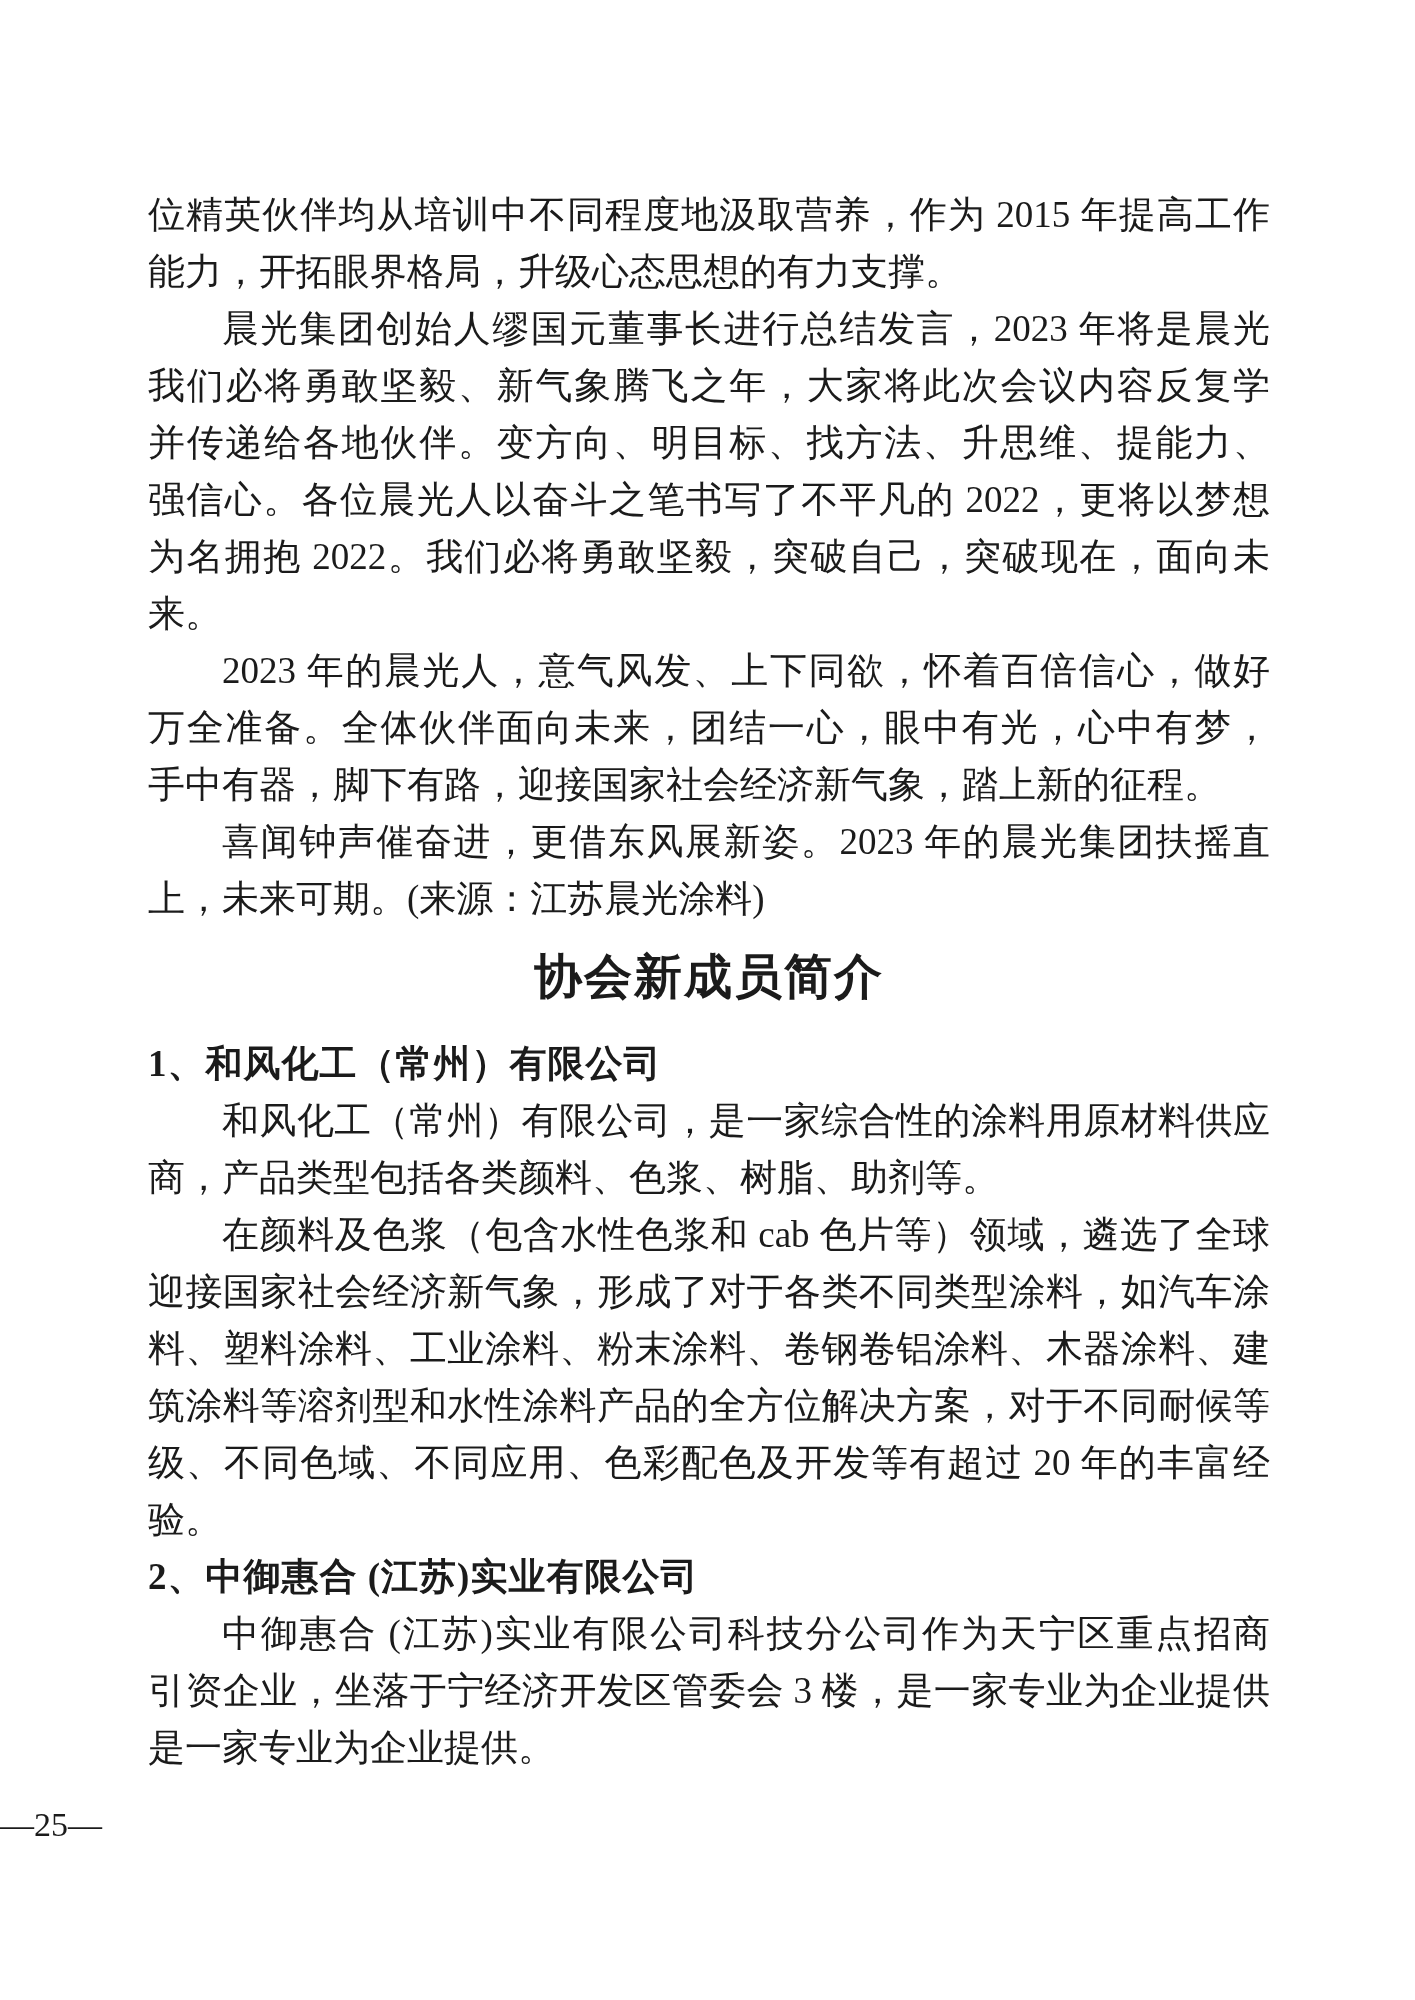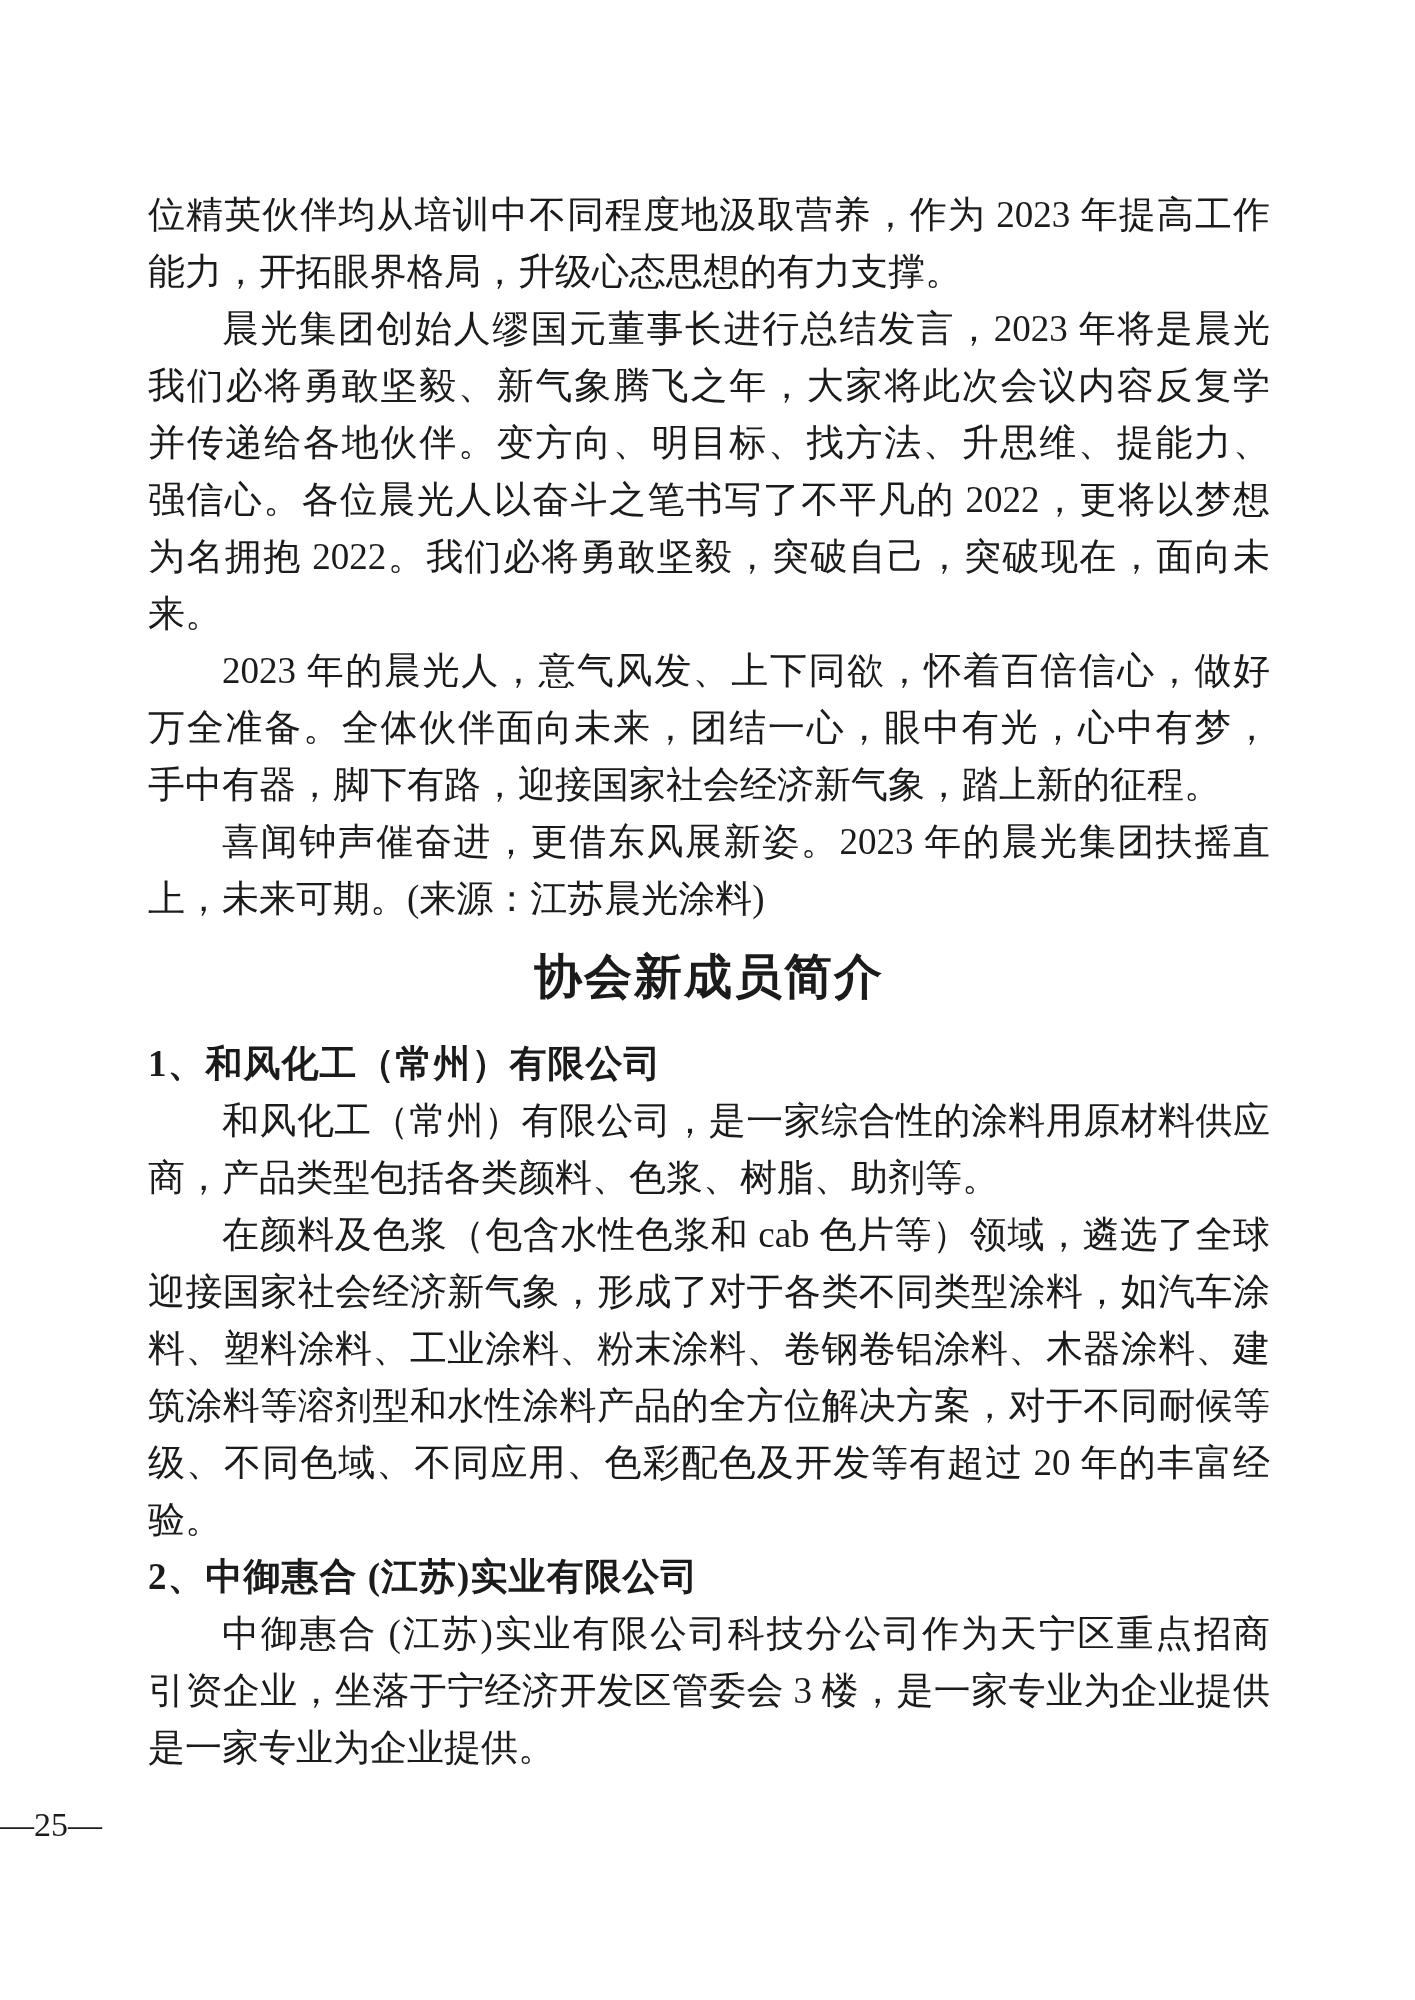--- a/index.html
+++ b/index.html
@@ -73,21 +73,21 @@
     font-size: 34px;
   }
 </style>
 </head>
 <body>
 
 <div class="page">
   <div class="content">
 
     <div>
-      <div class="line">位精英伙伴均从培训中不同程度地汲取营养，作为 2023 年提高工作</div>
+      <div class="line">位精英伙伴均从培训中不同程度地汲取营养，作为 2015 年提高工作</div>
       <div class="line final">能力，开拓眼界格局，升级心态思想的有力支撑。</div>
     </div>
 
     <div>
       <div class="line indent">晨光集团创始人缪国元董事长进行总结发言，2023 年将是晨光</div>
       <div class="line">我们必将勇敢坚毅、新气象腾飞之年，大家将此次会议内容反复学习，</div>
       <div class="line">并传递给各地伙伴。变方向、明目标、找方法、升思维、提能力、</div>
       <div class="line">强信心。各位晨光人以奋斗之笔书写了不平凡的 2022，更将以梦想</div>
       <div class="line">为名拥抱 2022。我们必将勇敢坚毅，突破自己，突破现在，面向未</div>
       <div class="line final">来。</div>

